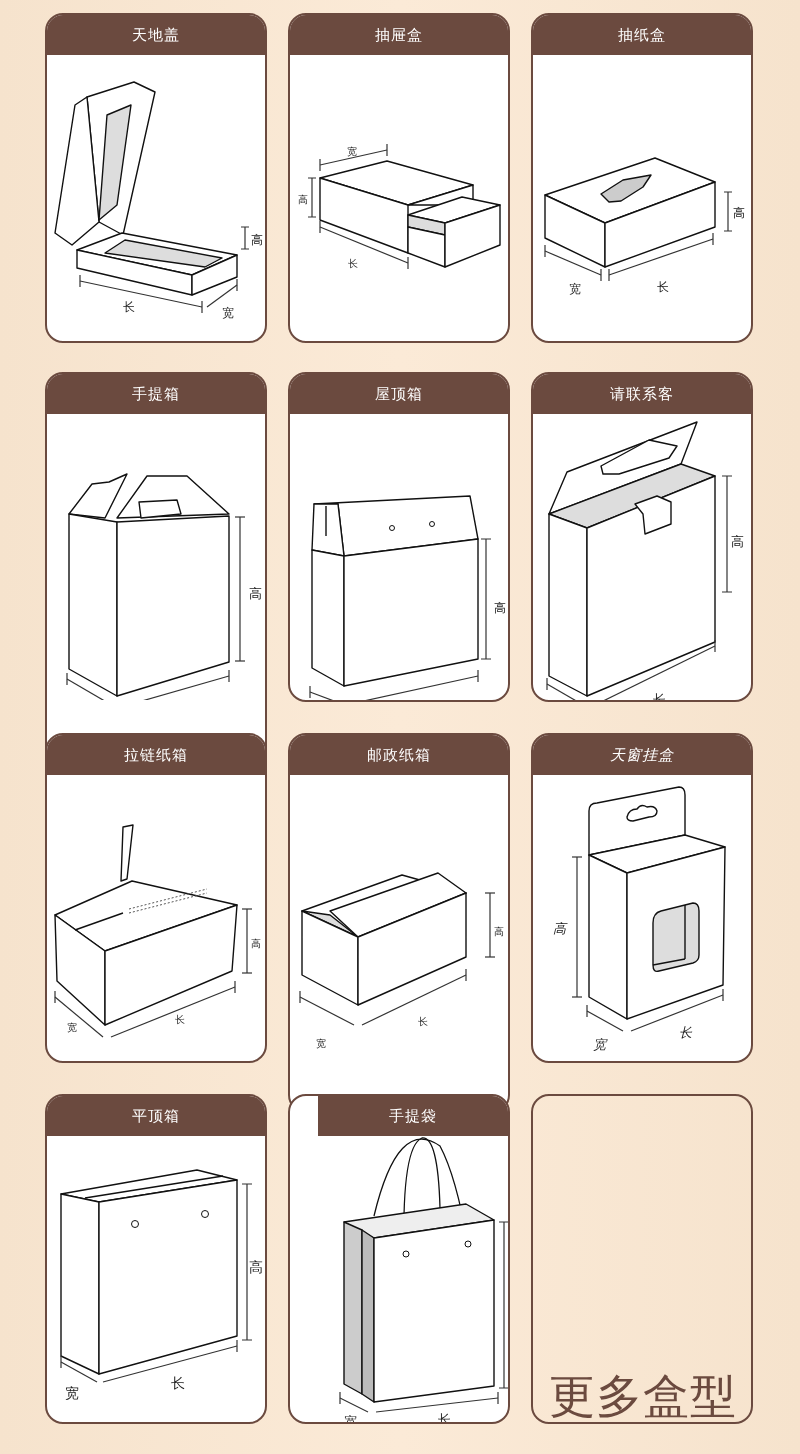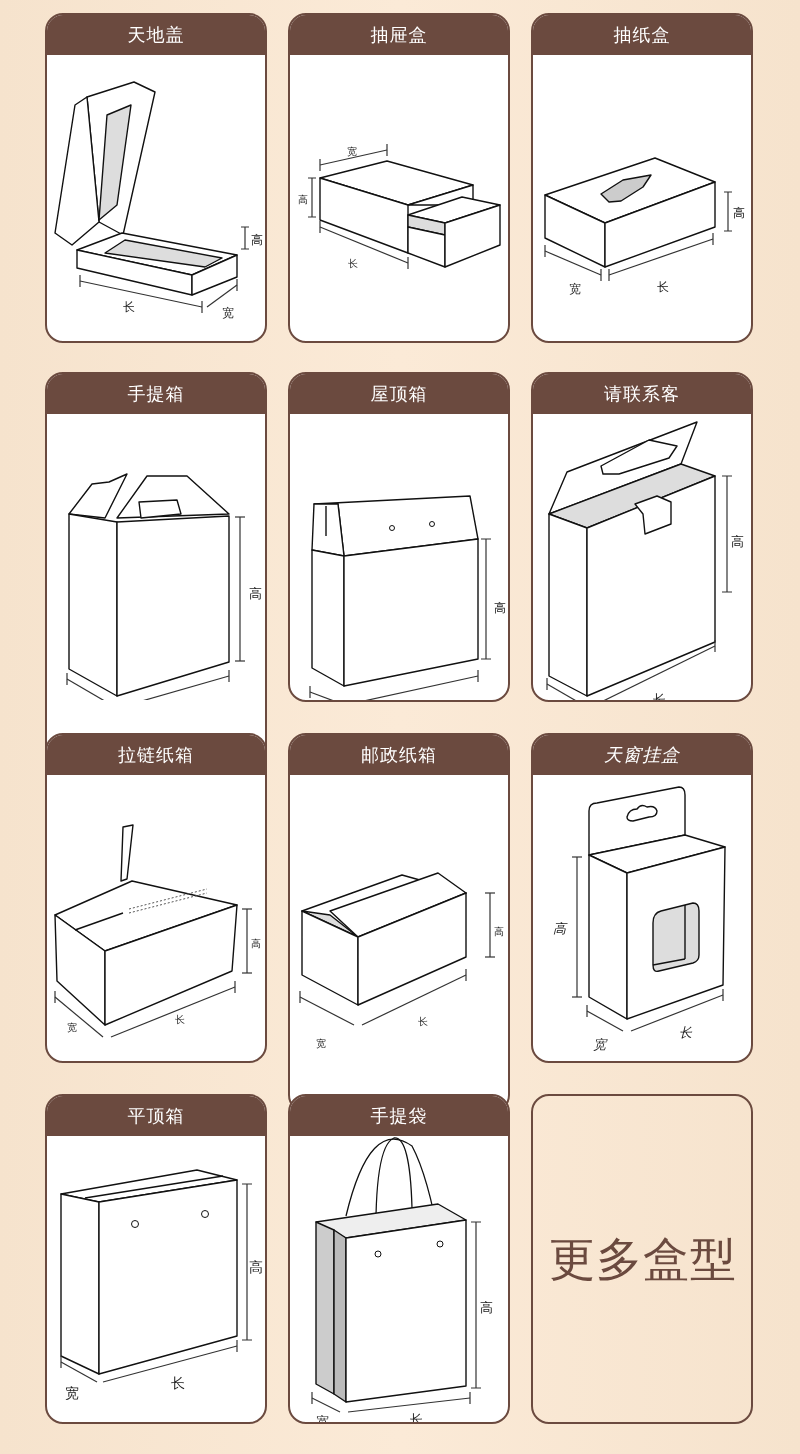--- a/index.html
+++ b/index.html
@@ -15,35 +15,35 @@
     width: 222px;
     border: 2px solid #6b4a3f;
     border-radius: 18px;
     background: #ffffff;
     overflow: hidden;
   }
   .card-header {
     height: 40px;
     background: #6b4a3f;
     color: #ffffff;
-    font-size: 18px;
+    font-size: 15px;
     line-height: 40px;
     text-align: center;
     letter-spacing: 1px;
   }
   .card-body { position: relative; width: 100%; }
   .card-body svg { position: absolute; left: 0; top: 0; }
   .more-card {
     position: absolute;
     left: 531px; top: 1094px;
     width: 222px; height: 330px;
     border: 2px solid #6b4a3f;
     border-radius: 18px;
     background: transparent;
-    display: flex; align-items: center;
+    display: flex; align-items: flex-end;
     padding-left: 16px;
   }
   .more-text {
     color: #6b4a3f;
     font-size: 46px;
     line-height: 52px;
     letter-spacing: 1px;
   }
   svg text { font-family: "DejaVu Sans", sans-serif; fill: #222; }
 </style>
@@ -332,21 +332,21 @@
         <line x1="56" y1="246" x2="190" y2="210"></line>
           <line x1="190" y1="204" x2="190" y2="216"></line>
       </g>
       <text x="202" y="136" font-size="14">高</text>
       <text x="18" y="262" font-size="14">宽</text>
       <text x="124" y="252" font-size="14">长</text>
     </svg>
   </div>
 </div>
 
-<div class="card" style="left:288px;top:1094px;height:330px;">
+<div class="card" style="left:288px;top:1094px;height:330px;padding-left:28px;">
   <div class="card-header">手提袋</div>
   <div class="card-body">
     <svg width="222" height="286" viewBox="0 0 222 286">
       <g fill="none" stroke="#111" stroke-width="1.3">
         <path d="M56,80 Q80,-20 122,10 Q138,40 150,108"></path>
         <path d="M86,114 Q84,10 104,2 Q120,0 122,72"></path>
       </g>
       <g fill="#fff" stroke="#111" stroke-width="1.4" stroke-linejoin="round">
         <polygon points="26,86 148,68 176,84 56,102" fill="#eee"></polygon>
         <polygon points="26,86 44,94 44,258 26,248" fill="#ccc"></polygon>

